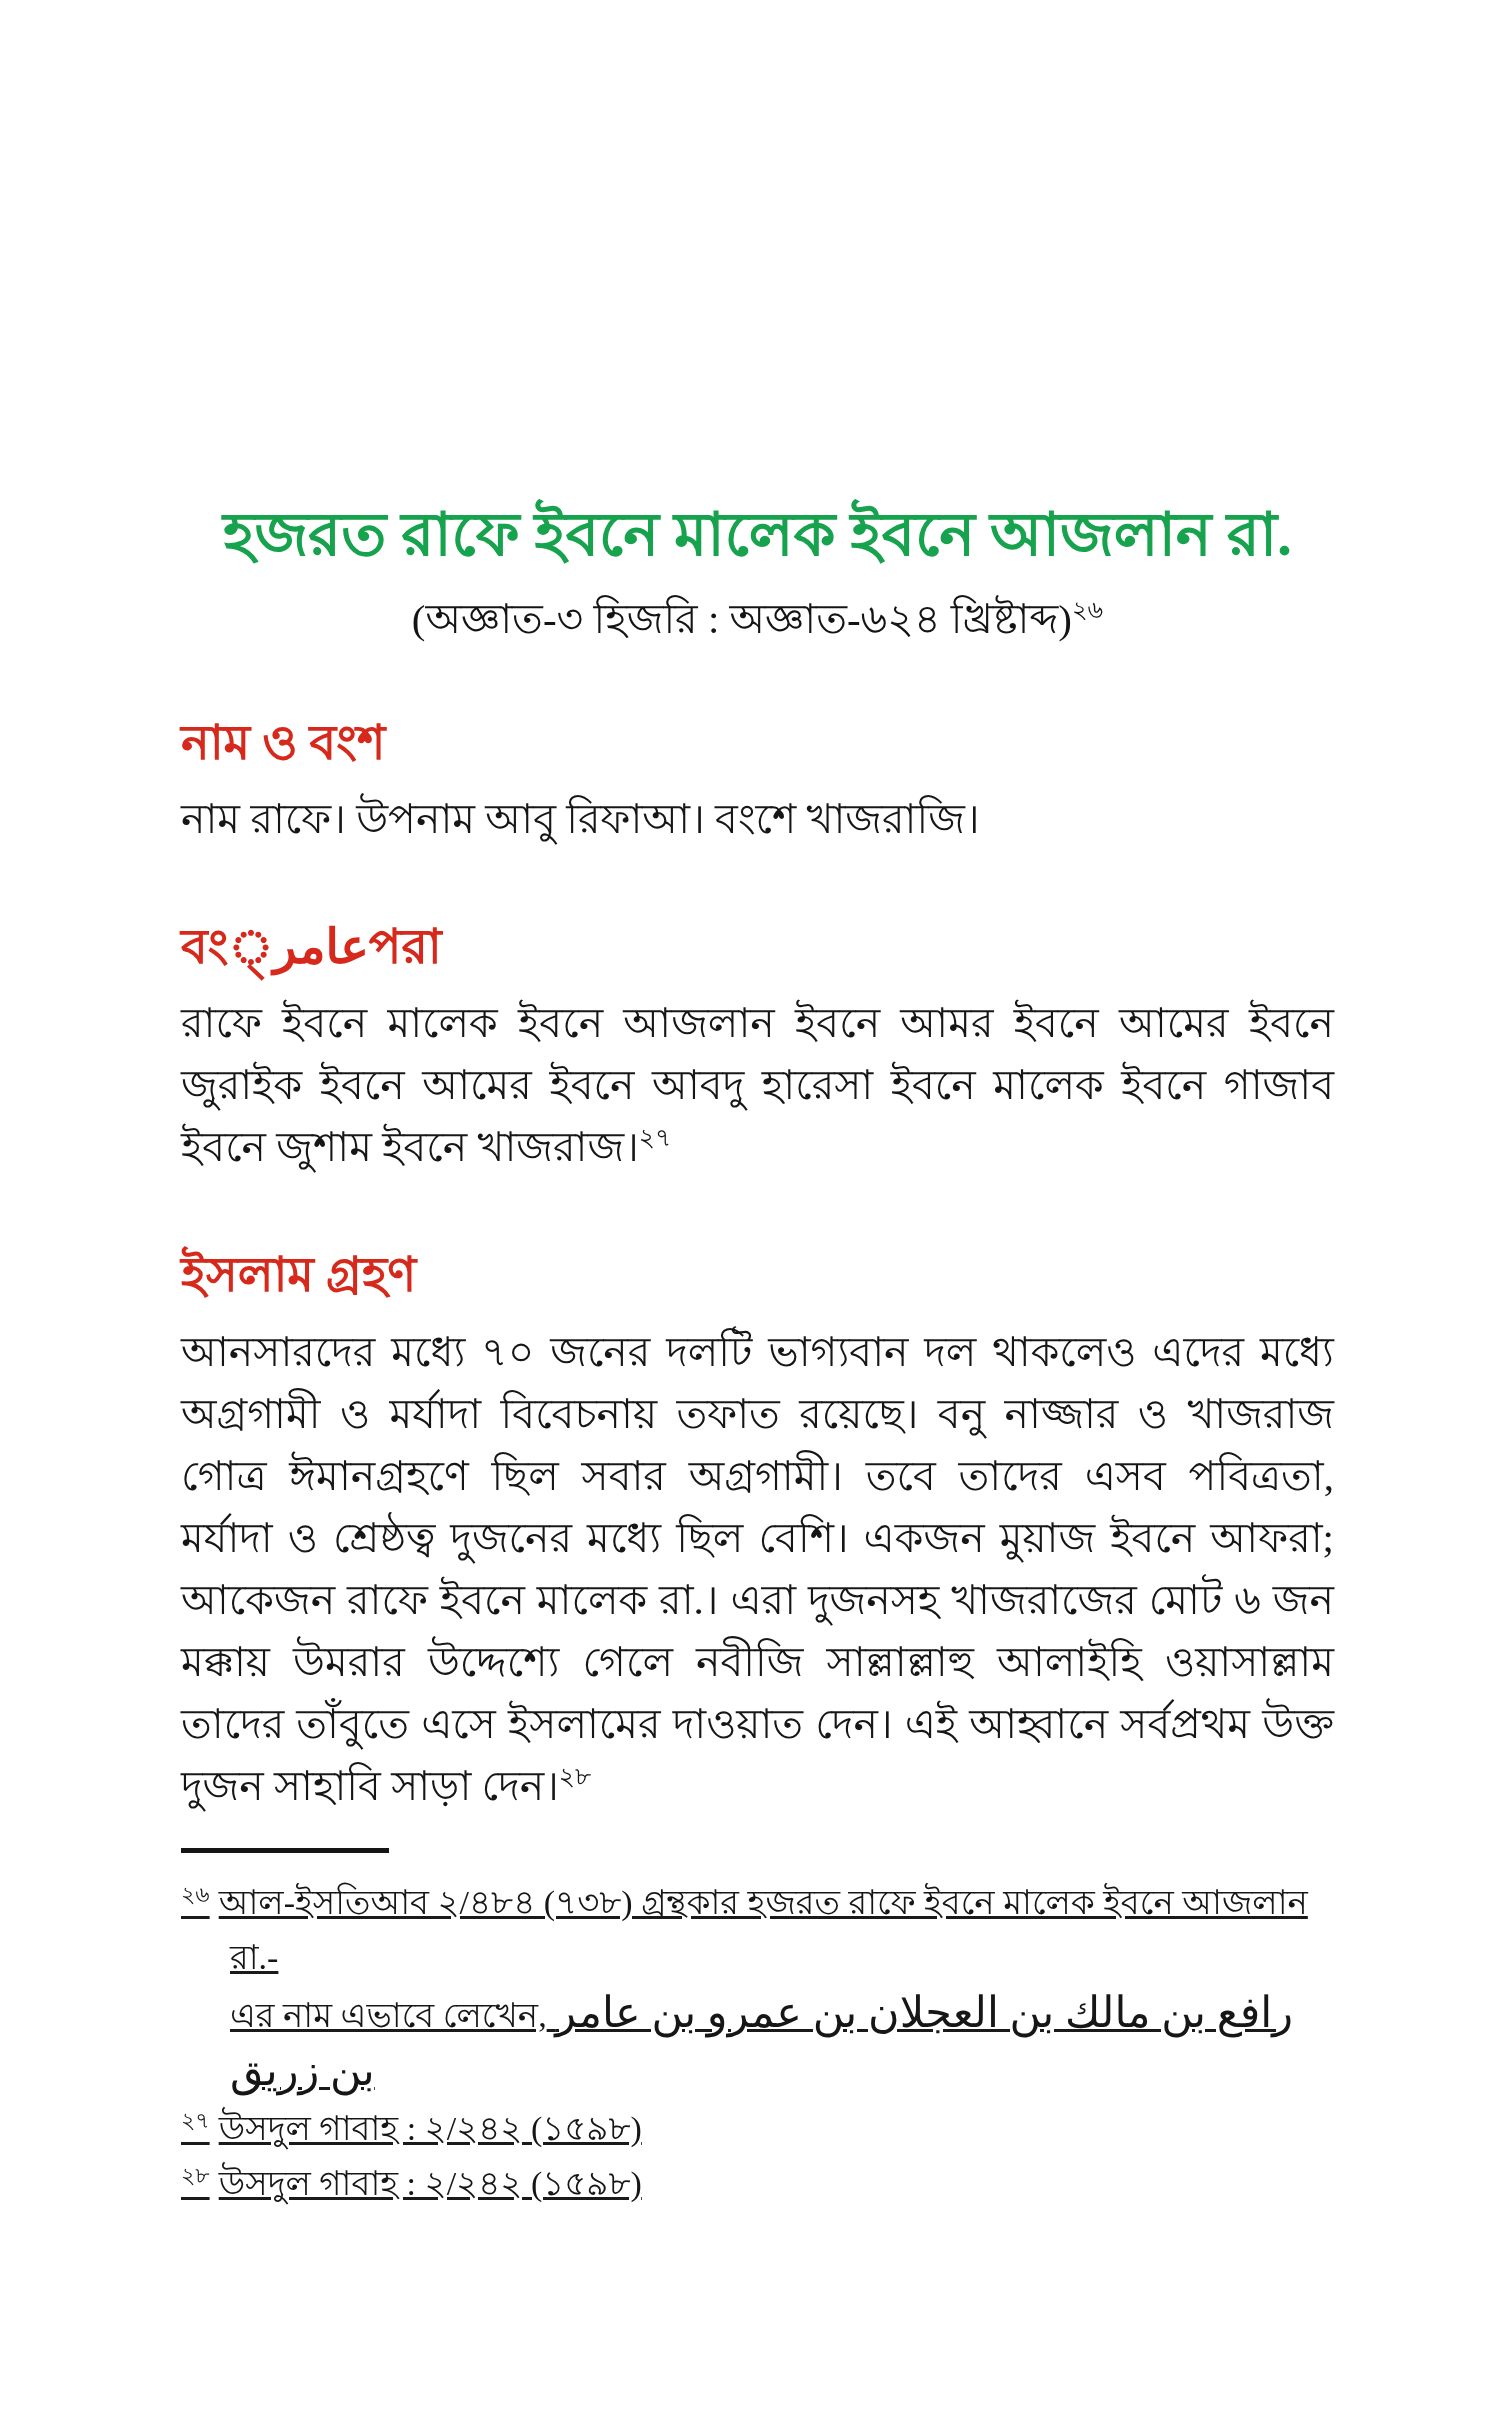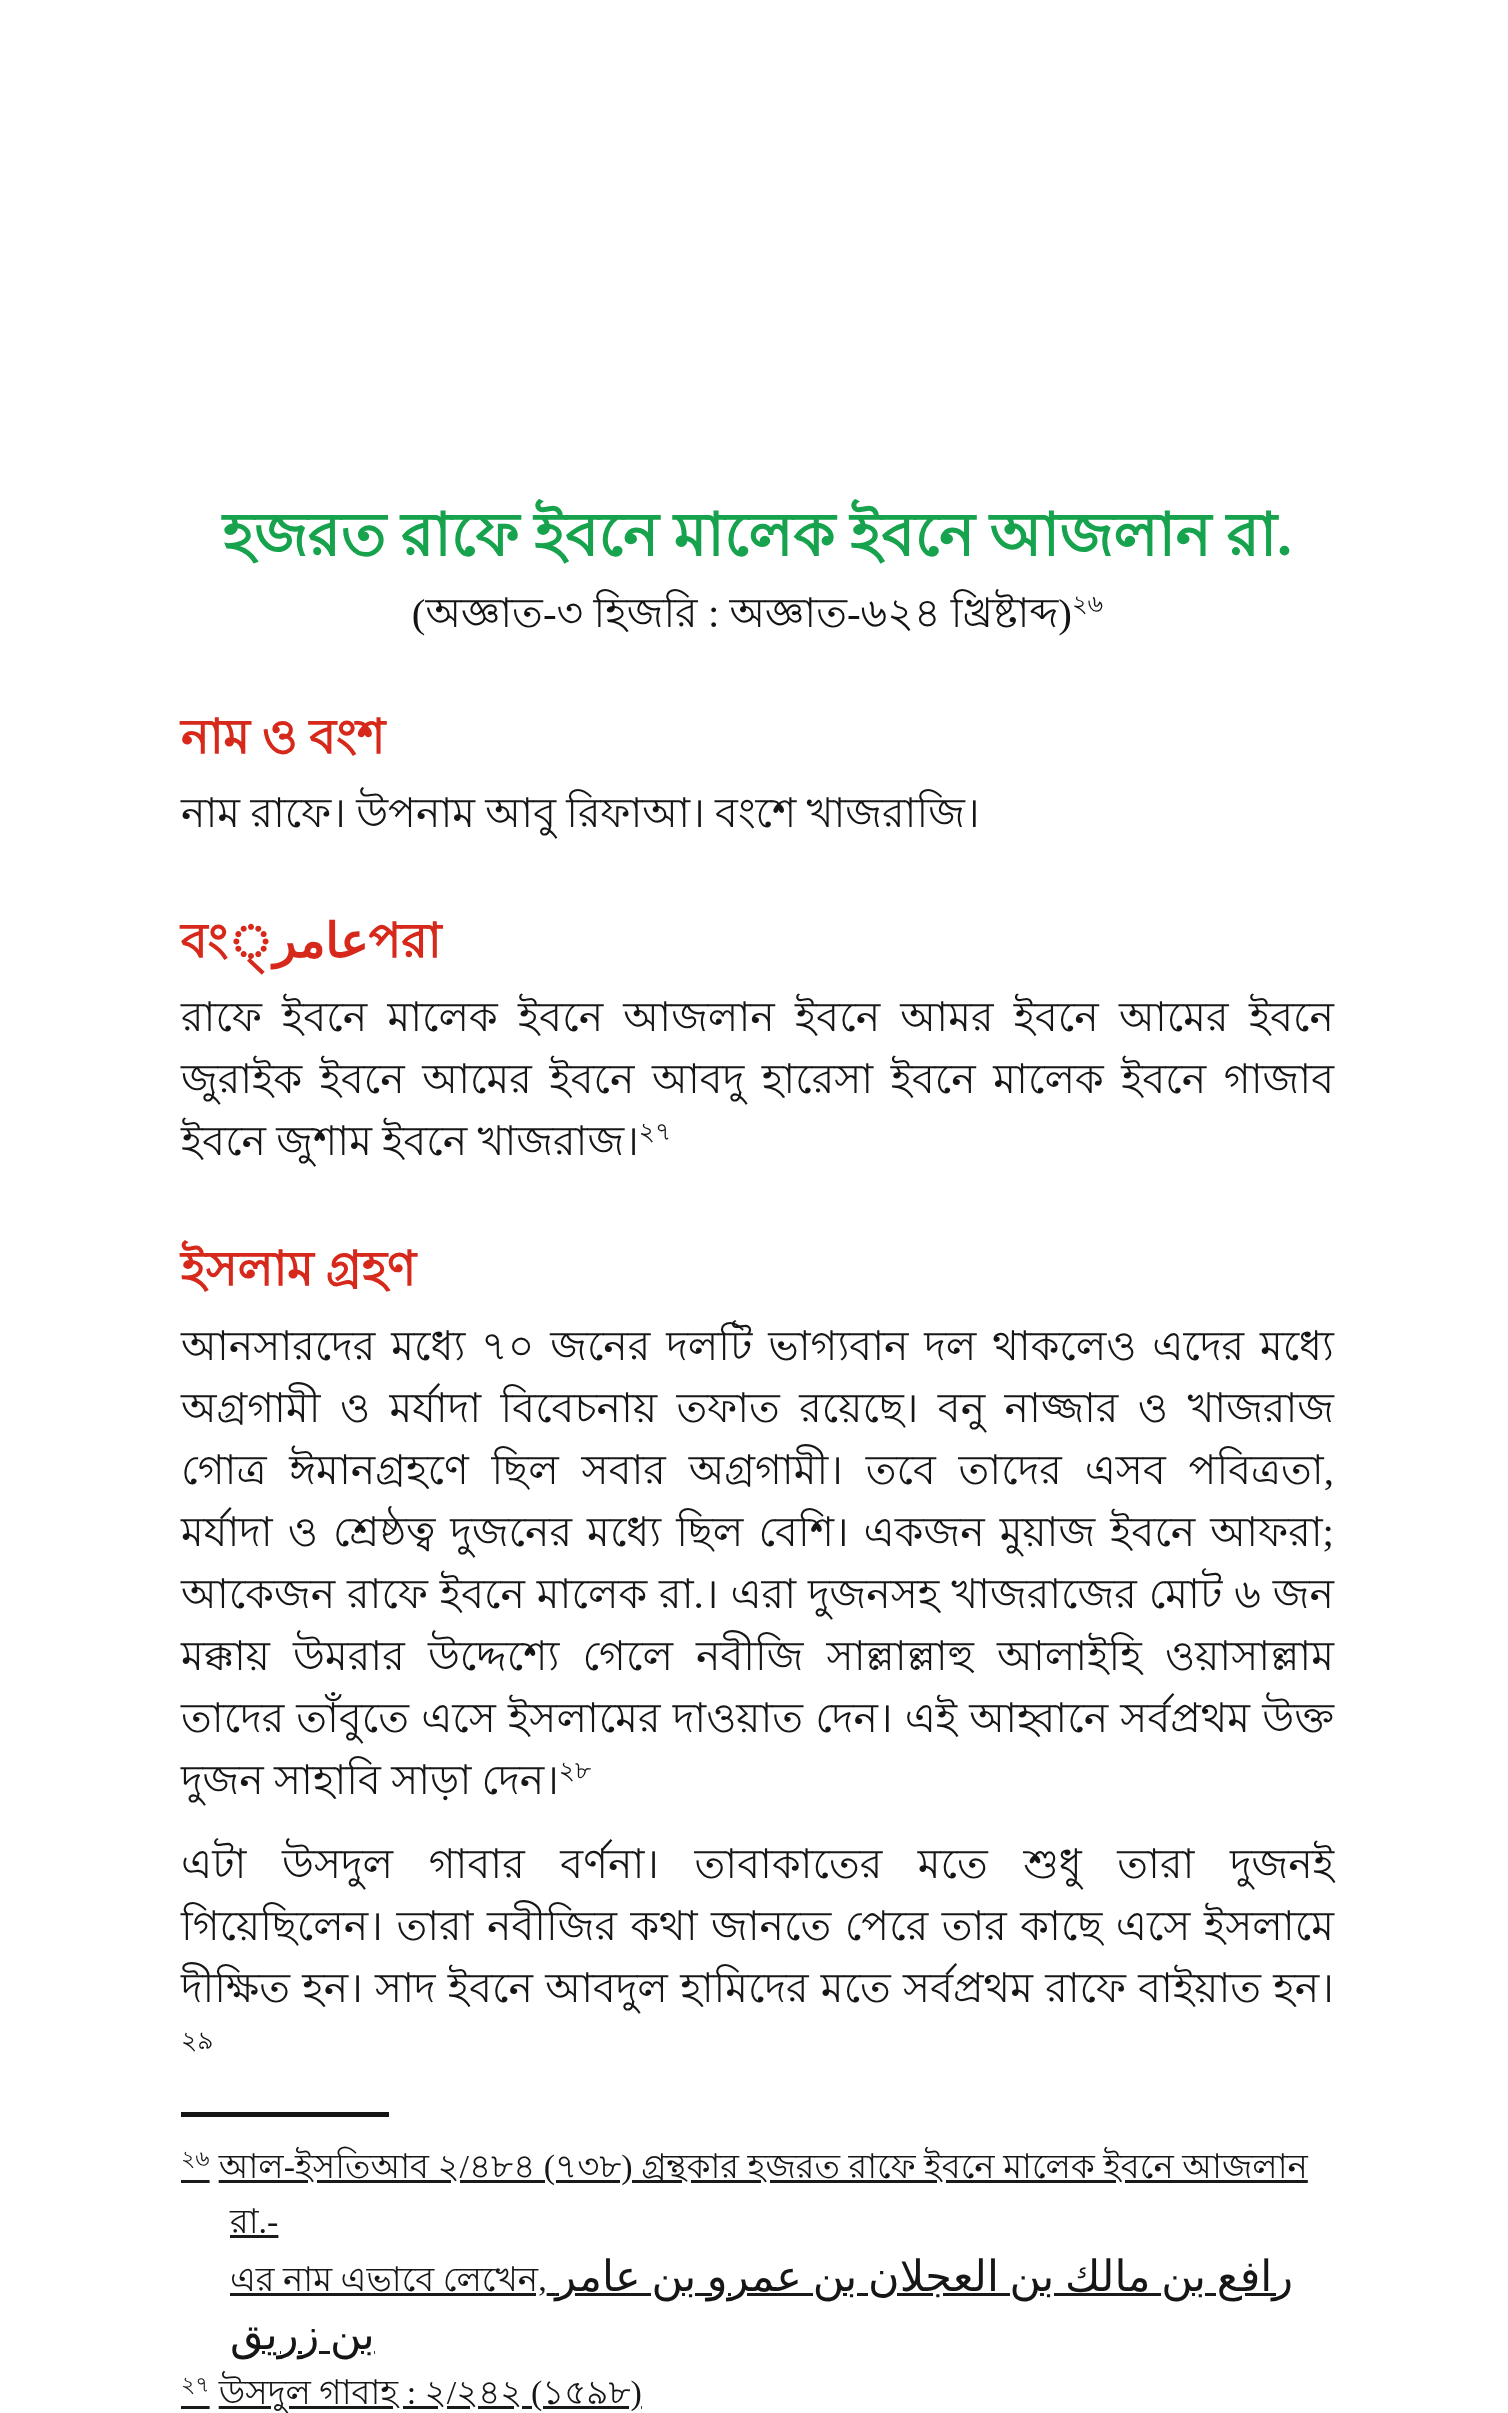--- a/index.html
+++ b/index.html
@@ -27,21 +27,21 @@
   }
   h1.title {
     margin: 0;
     font-size: 60px;
     line-height: 1.25;
     font-weight: bold;
     color: var(--title-green, #17a34e);
     letter-spacing: 0;
   }
   .subtitle {
-    margin-top: 14px;
+    margin-top: 20px;
     font-size: 41px;
     line-height: 1.3;
     color: #141414;
   }
   .subtitle sup {
     font-size: 24px;
     vertical-align: super;
     line-height: 0;
   }
   h2.section-heading {
@@ -118,23 +118,20 @@
     <p class="body-text">
       <span>রাফে ইবনে মালেক ইবনে আজলান ইবনে আমর ইবনে আমের ইবনে জুরাইক ইবনে আমের ইবনে আবদু হারেসা ইবনে মালেক ইবনে গাজাব ইবনে জুশাম ইবনে খাজরাজ।</span><sup>২৭</sup>
     </p>
   </section>
 
   <section>
     <h2 class="section-heading">ইসলাম গ্রহণ</h2>
     <p class="body-text">
       <span>আনসারদের মধ্যে ৭০ জনের দলটি ভাগ্যবান দল থাকলেও এদের মধ্যে অগ্রগামী ও মর্যাদা বিবেচনায় তফাত রয়েছে। বনু নাজ্জার ও খাজরাজ গোত্র ঈমানগ্রহণে ছিল সবার অগ্রগামী। তবে তাদের এসব পবিত্রতা, মর্যাদা ও শ্রেষ্ঠত্ব দুজনের মধ্যে ছিল বেশি। একজন মুয়াজ ইবনে আফরা; আকেজন রাফে ইবনে মালেক রা.। এরা দুজনসহ খাজরাজের মোট ৬ জন মক্কায় উমরার উদ্দেশ্যে গেলে নবীজি সাল্লাল্লাহু আলাইহি ওয়াসাল্লাম তাদের তাঁবুতে এসে ইসলামের দাওয়াত দেন। এই আহ্বানে সর্বপ্রথম উক্ত দুজন সাহাবি সাড়া দেন।</span><sup>২৮</sup>
     </p>
-    <p class="body-text">
-      <span>এটা উসদুল গাবার বর্ণনা। তাবাকাতের মতে শুধু তারা দুজনই গিয়েছিলেন। তারা নবীজির কথা জানতে পেরে তার কাছে এসে ইসলামে দীক্ষিত হন। সাদ ইবনে আবদুল হামিদের মতে সর্বপ্রথম রাফে বাইয়াত হন।</span><sup>২৯</sup>
-    </p>
   </section>
 
   <footer class="footnotes">
     <div class="fn-rule"></div>
 
     <p class="footnote">
       <sup>২৬</sup><span>আল-ইসতিআব ২/৪৮৪ (৭৩৮) গ্রন্থকার হজরত রাফে ইবনে মালেক ইবনে আজলান রা.-</span><br>
       <span>এর নাম এভাবে লেখেন,</span>
       <span class="arabic">رافع بن مالك بن العجلان بن عمرو بن عامر بن زريق</span>
     </p>

